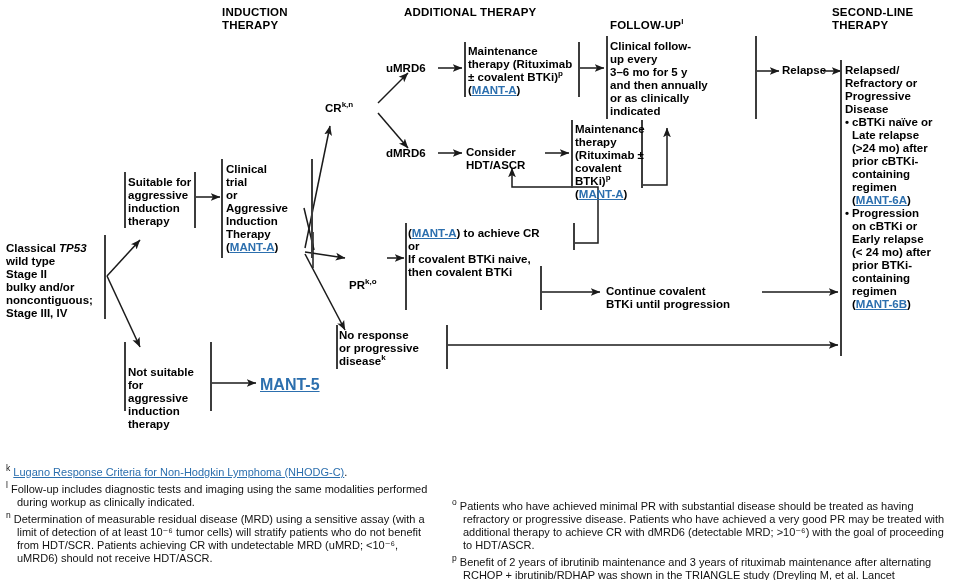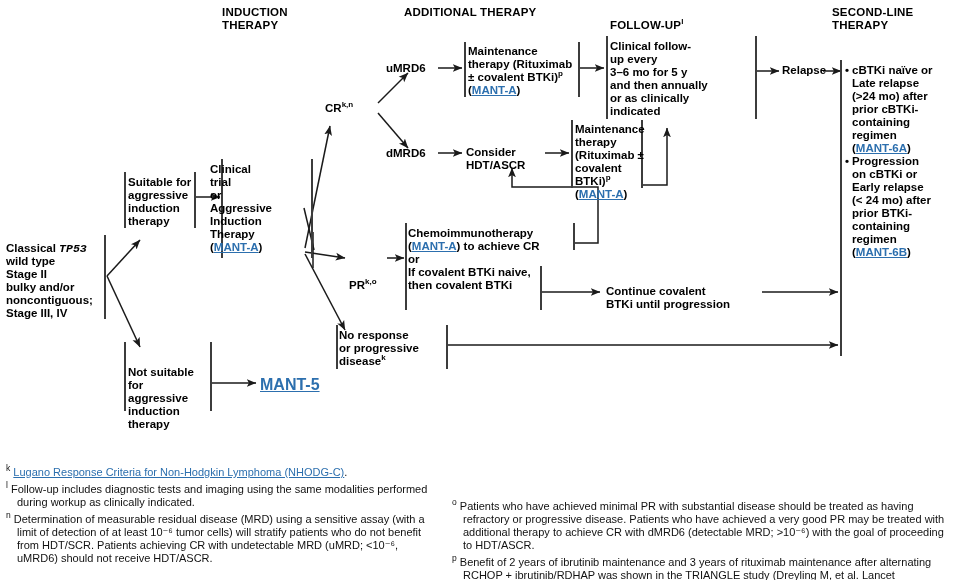--- a/index.html
+++ b/index.html
@@ -18,21 +18,21 @@
   
   .node{
     font-weight:bold;font-size:11.5px;line-height:13px;
   }
   
   .bar{position:absolute;width:1.6px;background:#3c3c3c;}
   
   .lnk{color:#2c6fae;text-decoration:underline;font-weight:bold;}
   .lnkparen{color:#000;}
   sup{font-size:8px;line-height:0;vertical-align:super;font-weight:bold;}
-  .ital{font-style:italic;font-family:Liberation Mono, monospace;}
+  .ital{font-style:italic;}
   
   .fn{
     font-size:11px;line-height:13.2px;font-weight:normal;color:#111;
   }
   .fn .mk{vertical-align:super;font-size:8.5px;}
   .fn p{margin:0 0 0 0;padding-left:11px;text-indent:-11px;}
   .fn a,.fn .lnk2{color:#2c6fae;text-decoration:underline;}
   
   svg.lines{position:absolute;left:0;top:0;width:960px;height:580px;pointer-events:none;}
   .bullet{display:inline-block;width:7px;}
@@ -134,21 +134,21 @@
 <div class="abs node" style="left:128px;top:366px;width:86px;white-space:pre-line;">Not suitable
 for
 aggressive
 induction
 therapy</div>
 
 <div class="abs" style="left:260px;top:376px;">
   <span class="lnk">MANT-5</span>
 </div>
 
-<div class="abs node" style="left:210px;top:163px;width:90px;white-space:pre-line;"><span>Clinical
+<div class="abs node" style="left:226px;top:163px;width:90px;white-space:pre-line;"><span>Clinical
 trial
 or
 Aggressive
 Induction
 Therapy</span>
 <span class="lnkparen">(</span><span class="lnk">MANT-A</span><span class="lnkparen">)</span></div>
 
 <div class="abs node" style="left:325px;top:102px;">
   <span>CR</span><sup>k,n</sup>
 </div>
@@ -166,21 +166,20 @@
 <div class="abs node" style="left:466px;top:146px;width:80px;white-space:pre-line;">Consider
 HDT/ASCR</div>
 
 <div class="abs node" style="left:575px;top:123px;width:70px;white-space:pre-line;"><span>Maintenance
 therapy
 (Rituximab ±
 covalent BTKi)</span><sup>p</sup>
 <span class="lnkparen">(</span><span class="lnk">MANT-A</span><span class="lnkparen">)</span></div>
 
 <div class="abs node" style="left:408px;top:227px;width:172px;">
-  <div>Chemoimmunotherapy</div>
   <div><span class="lnkparen">(</span><span class="lnk">MANT-A</span><span>) to achieve CR</span></div>
   <div>or</div>
   <div>If covalent BTKi naive,</div>
   <div>then covalent BTKi</div>
 </div>
 
 <div class="abs node" style="left:339px;top:329px;width:108px;white-space:pre-line;"><span>No response
 or progressive
 disease</span><sup>k</sup></div>
 
@@ -190,20 +189,24 @@
 <div class="abs node" style="left:610px;top:40px;width:146px;white-space:pre-line;">Clinical follow-
 up every
 3–6 mo for 5 y
 and then annually
 or as clinically
 indicated</div>
 
 <div class="abs node" style="left:782px;top:64px;">Relapse</div>
 
 <div class="abs node" style="left:845px;top:64px;width:112px;">
+  <div style="white-space:pre-line;">Relapsed/
+Refractory or
+Progressive
+Disease</div>
   <div style="display:flex;">
     <span class="bullet">•</span>
     <span style="white-space:pre-line;"><span>cBTKi naïve or
 Late relapse
 (&gt;24 mo) after
 prior cBTKi-
 containing
 regimen</span>
 <span class="lnkparen">(</span><span class="lnk">MANT-6A</span><span class="lnkparen">)</span></span>
   </div>

